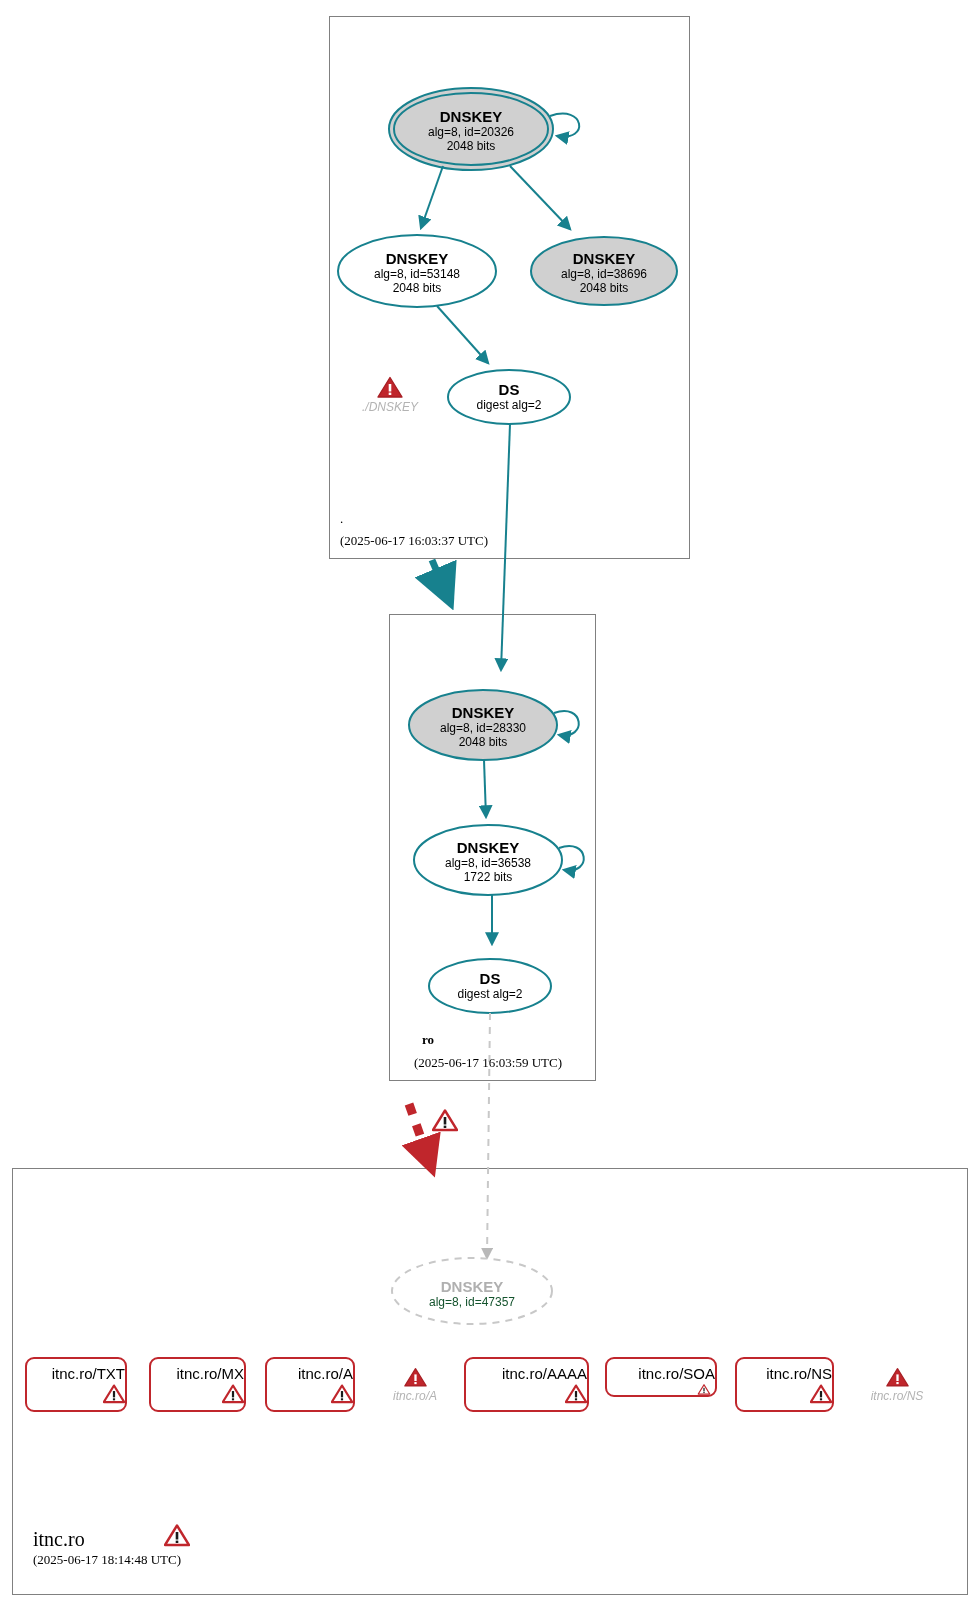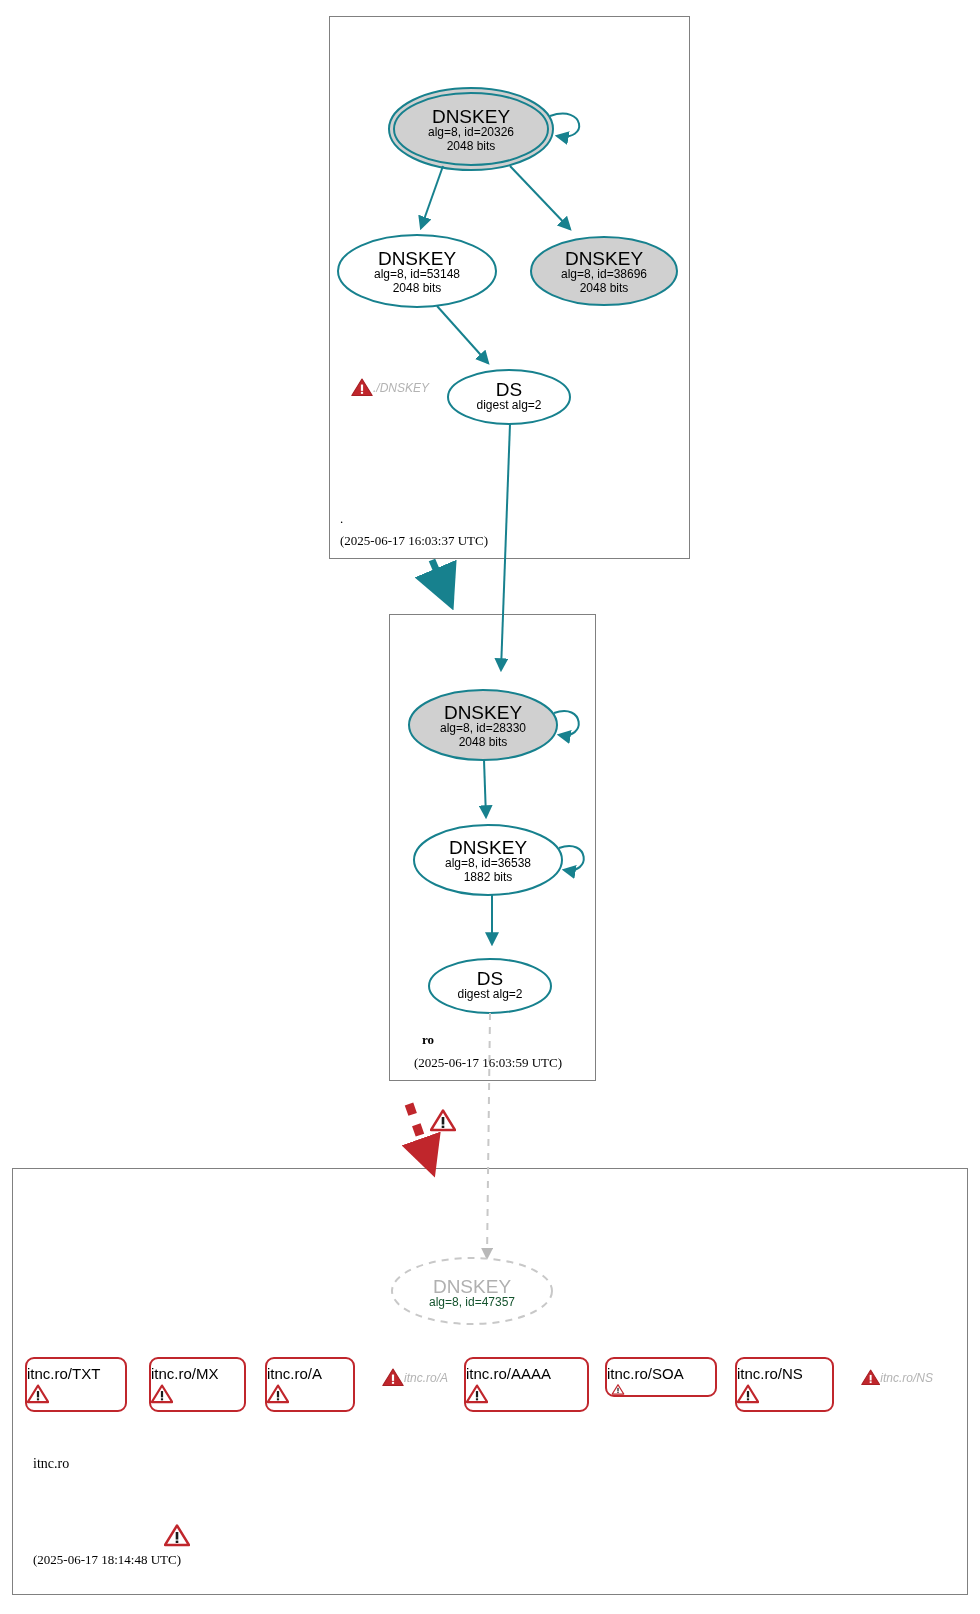--- a/index.html
+++ b/index.html
@@ -50,57 +50,59 @@
   }
 
   .node-text {
     position: absolute;
     text-align: center;
     white-space: nowrap;
     pointer-events: none;
   }
   .node-title {
     font-family: "Liberation Sans", sans-serif;
-    font-size: 19px;
+    font-size: 15px;
     color: #000000;
     line-height: 17px;
+    font-weight: bold;
   }
   .node-sub {
     font-family: Liberation Sans, sans-serif;
     font-size: 12px;
     color: #000000;
     line-height: 14px;
   }
   .node-title.ghost { color: #b0b0b0; }
   .node-sub.ghost { color: #14532d; }
 
   .rr-box {
     position: absolute;
     border: 2px solid #c0262c;
     border-radius: 9px;
     background: #ffffff;
     box-sizing: border-box;
     display: flex;
     flex-direction: column;
-    align-items: flex-start;
+    align-items: flex-end;
     justify-content: flex-start;
     padding-top: 6px;
   }
   .rr-label {
     font-family: "Liberation Sans", sans-serif;
     font-size: 15px;
     color: #000000;
     white-space: nowrap;
   }
 
   .warn-wrap {
     position: absolute;
     display: flex;
-    flex-direction: row;
+    flex-direction: column;
     align-items: center;
+    justify-content: center;
   }
   .warn-caption {
     font-family: "Liberation Sans", sans-serif;
     font-style: italic;
     font-size: 12px;
     color: #b3b3b3;
     white-space: nowrap;
     margin-top: 1px;
   }
   .warn-icon { display: block; }
@@ -192,40 +194,40 @@
 
   <div class="node-text" style="left:383px; top:704px; width:200px;">
     <div class="node-title">DNSKEY</div>
     <div class="node-sub">alg=8, id=28330</div>
     <div class="node-sub">2048 bits</div>
   </div>
 
   <div class="node-text" style="left:388px; top:839px; width:200px;">
     <div class="node-title">DNSKEY</div>
     <div class="node-sub">alg=8, id=36538</div>
-    <div class="node-sub">1882 bits</div>
+    <div class="node-sub">1722 bits</div>
   </div>
 
   <div class="node-text" style="left:390px; top:970px; width:200px;">
     <div class="node-title">DS</div>
     <div class="node-sub">digest alg=2</div>
   </div>
 
   <div class="node-text" style="left:372px; top:1278px; width:200px;">
     <div class="node-title ghost">DNSKEY</div>
     <div class="node-sub ghost">alg=8, id=47357</div>
   </div>
 
   <div class="zone-label" style="left:340px; top:511px;">.</div>
   <div class="zone-time" style="left:340px; top:533px;">(2025-06-17 16:03:37 UTC)</div>
 
   <div class="zone-label" style="left:422px; top:1032px;font-weight:bold;">ro</div>
   <div class="zone-time" style="left:402px; top:1055px;margin-left:12px;">(2025-06-17 16:03:59 UTC)</div>
 
-  <div class="zone-label" style="left:33px; top:1456px; font-size:14px;">itnc.ro</div>
+  <div class="zone-label" style="left:33px; top:1528px; font-size:20px;">itnc.ro</div>
   <div class="zone-time" style="left:33px; top:1552px;">(2025-06-17 18:14:48 UTC)</div>
 
   <div class="warn-wrap" style="left:351px; top:376px; width:78px;">
     <svg class="warn-icon" width="26" height="23" viewBox="0 0 26 23">
       <path d="M13 1.5 L25 21 L1 21 Z" fill="#c0262c" stroke="#a81f24" stroke-width="1.4" stroke-linejoin="round"></path>
       <path d="M13 6.5 L25 21 L1 21 Z" fill="none" stroke="#ffffff" stroke-width="0"></path>
       <rect x="11.7" y="8" width="2.6" height="7.5" fill="#ffffff"></rect>
       <rect x="11.7" y="16.6" width="2.6" height="2.4" fill="#ffffff"></rect>
     </svg>
     <div class="warn-caption">./DNSKEY</div>

